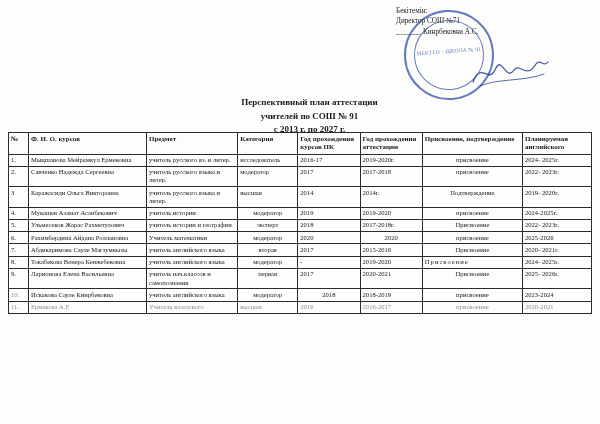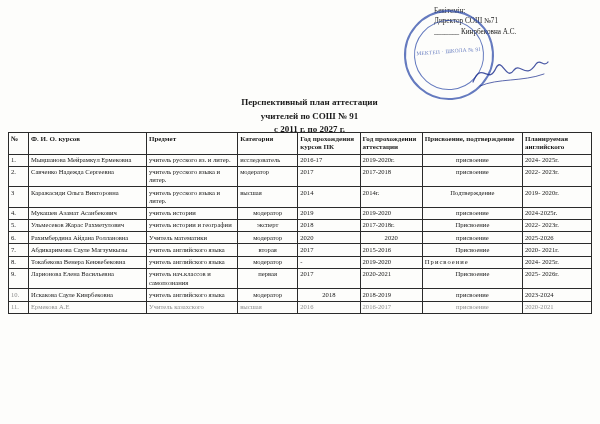--- a/index.html
+++ b/index.html
@@ -26,21 +26,21 @@
   .approval {
     position: absolute;
     top: 6px;
     left: 396px;
     width: 200px;
     font-size: 7.2px;
     line-height: 1.45;
     color: #1b1b1b;
     text-align: left;
   }
-  .approval div { white-space: nowrap; margin-left: 38px; }
+  .approval div { white-space: nowrap; }
 
   
   .stamp {
     position: absolute;
     left: 404px;
     top: 10px;
     width: 86px;
     height: 86px;
     border: 2px solid #2b49a8;
     border-radius: 50%;
@@ -134,21 +134,21 @@
   </div>
 
   <svg class="signature" viewBox="0 0 80 40">
     <path d="M3 30 C 12 8, 18 34, 26 16 C 32 4, 36 30, 44 18 C 50 10, 56 28, 66 12 C 70 6, 74 16, 78 10" fill="none" stroke="#1d2f8f" stroke-width="1.3" stroke-linecap="round"></path>
     <path d="M10 34 C 28 26, 52 30, 74 22" fill="none" stroke="#1d2f8f" stroke-width="0.9" stroke-linecap="round"></path>
   </svg>
 
   <div class="title">
     <div>Перспективный план аттестации</div>
     <div>учителей по СОШ № 91</div>
-    <div>с 2011 г. по 2027 г.</div>
+    <div>с 2013 г. по 2027 г.</div>
   </div>
 
   <table class="grid">
     <colgroup>
       <col style="width:18px">
       <col style="width:106px">
       <col style="width:82px">
       <col style="width:54px">
       <col style="width:56px">
       <col style="width:56px">

